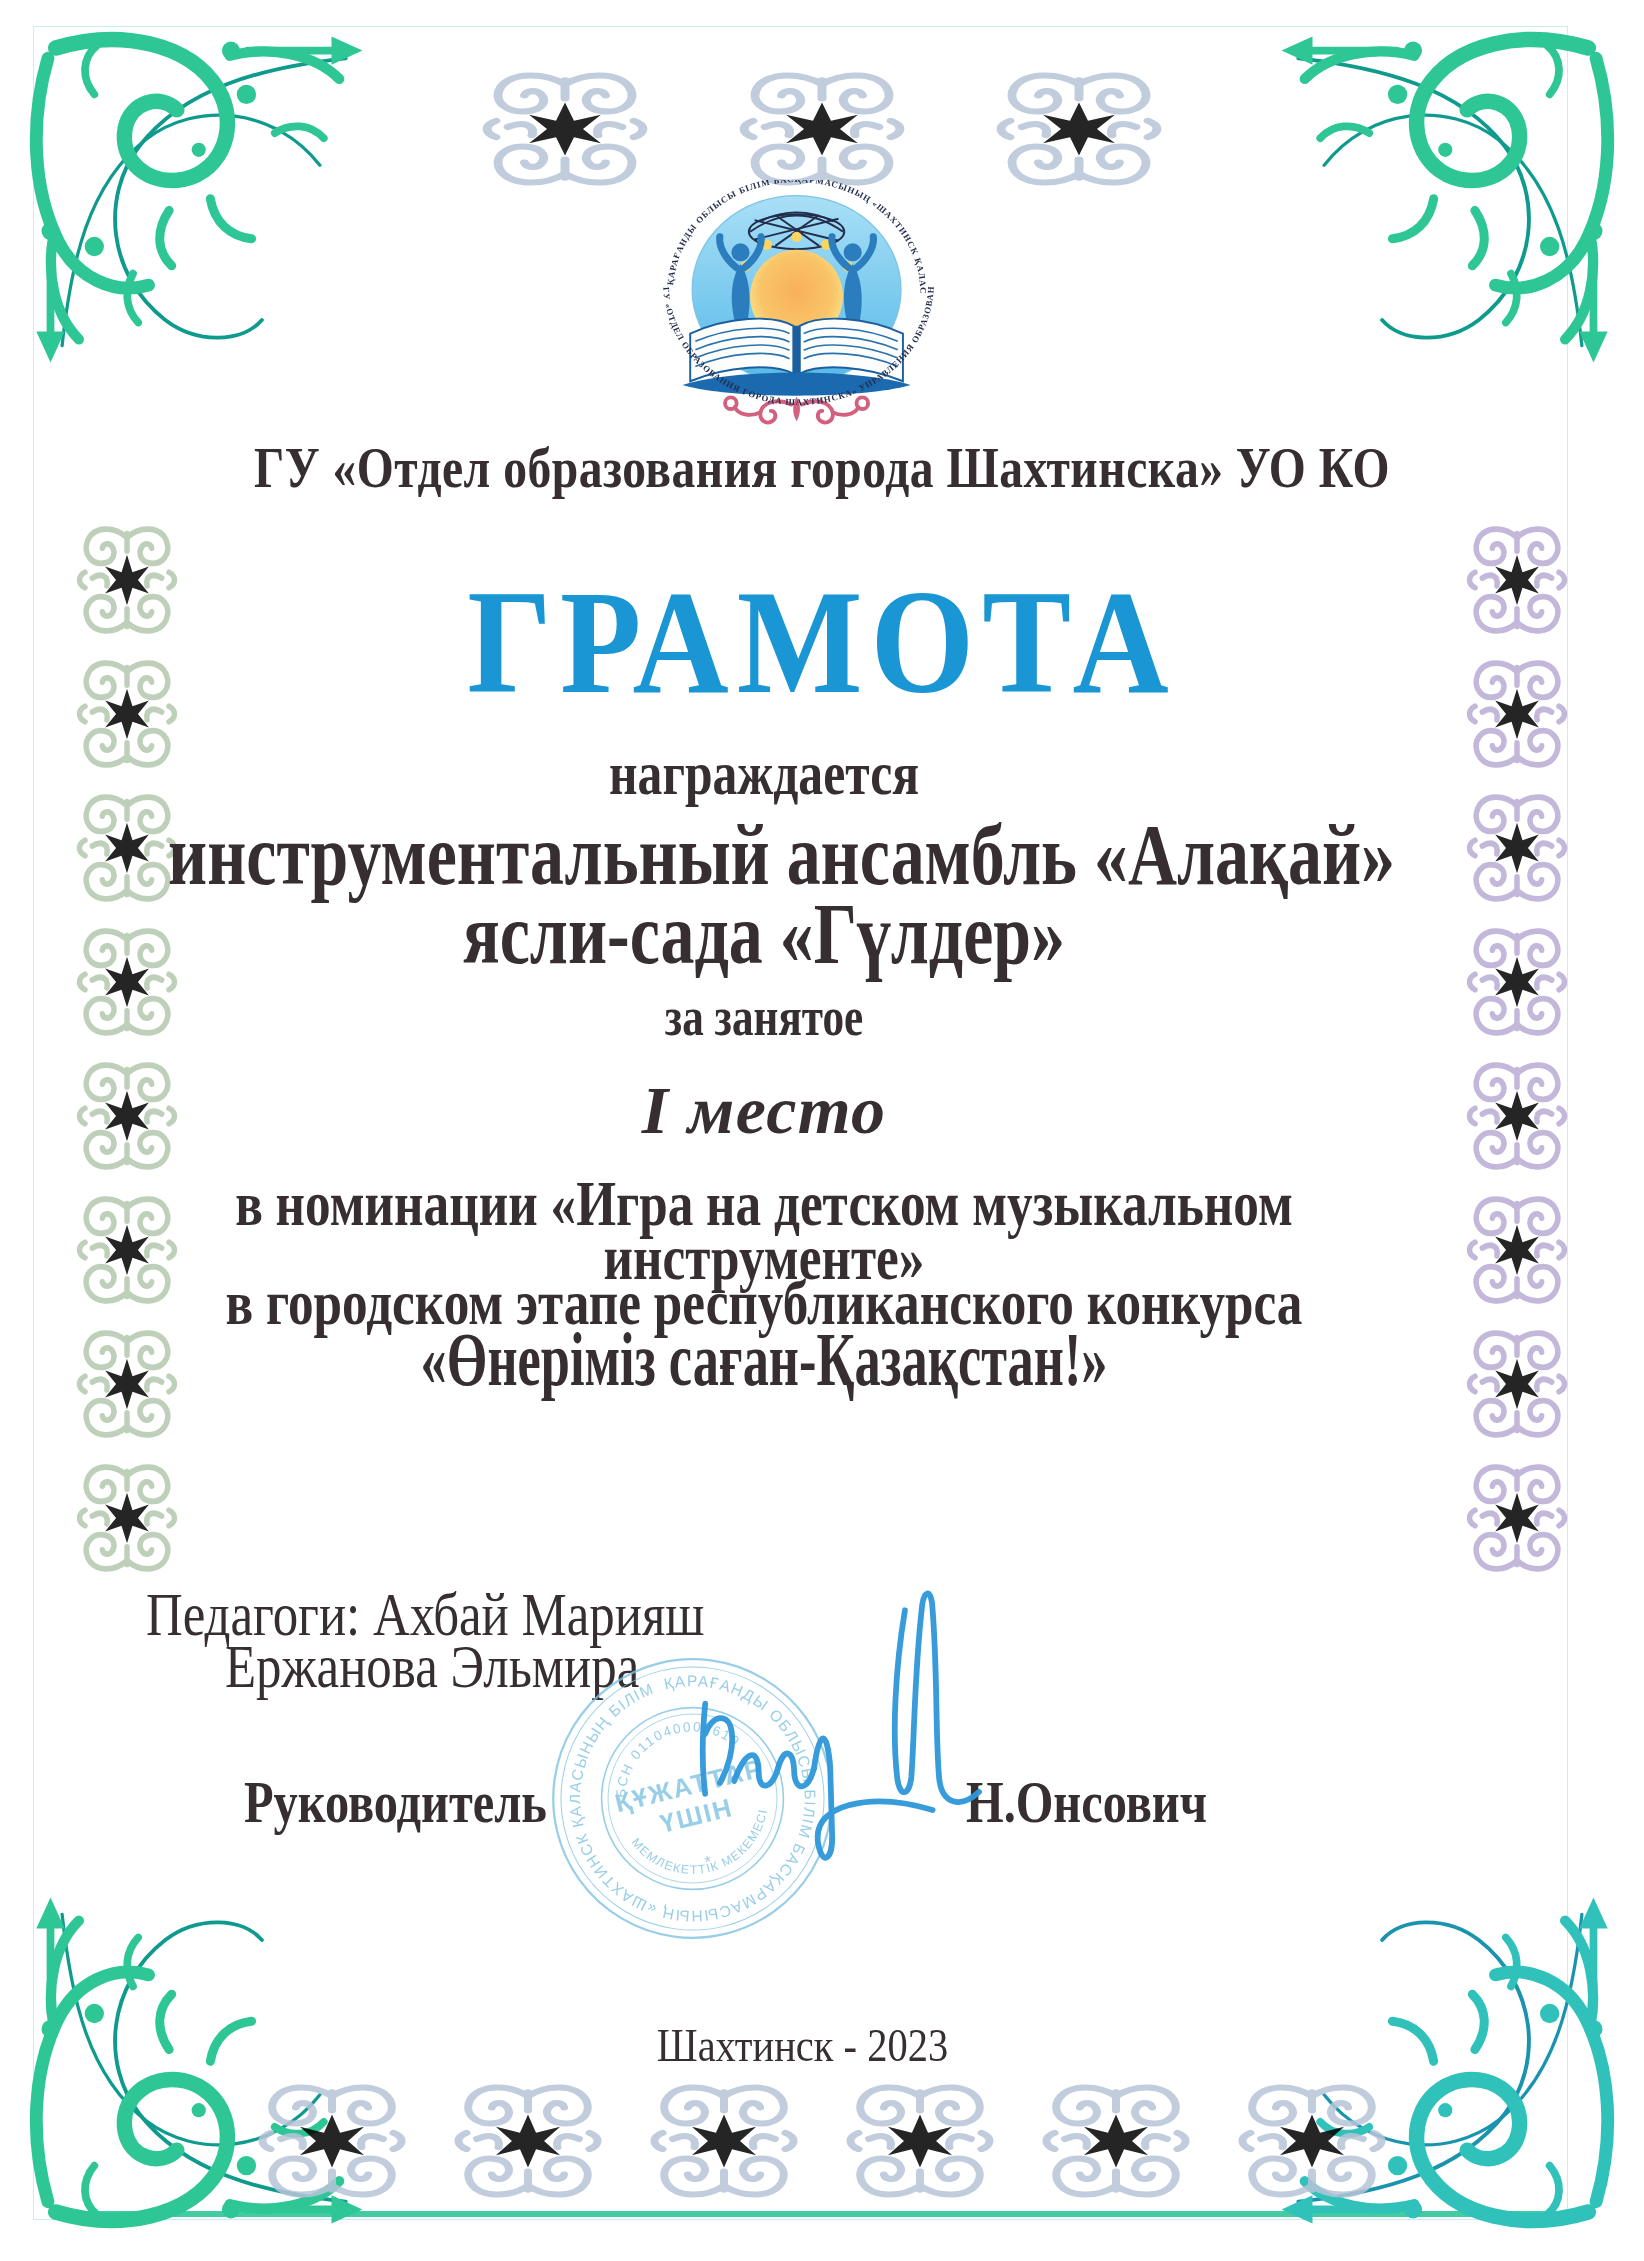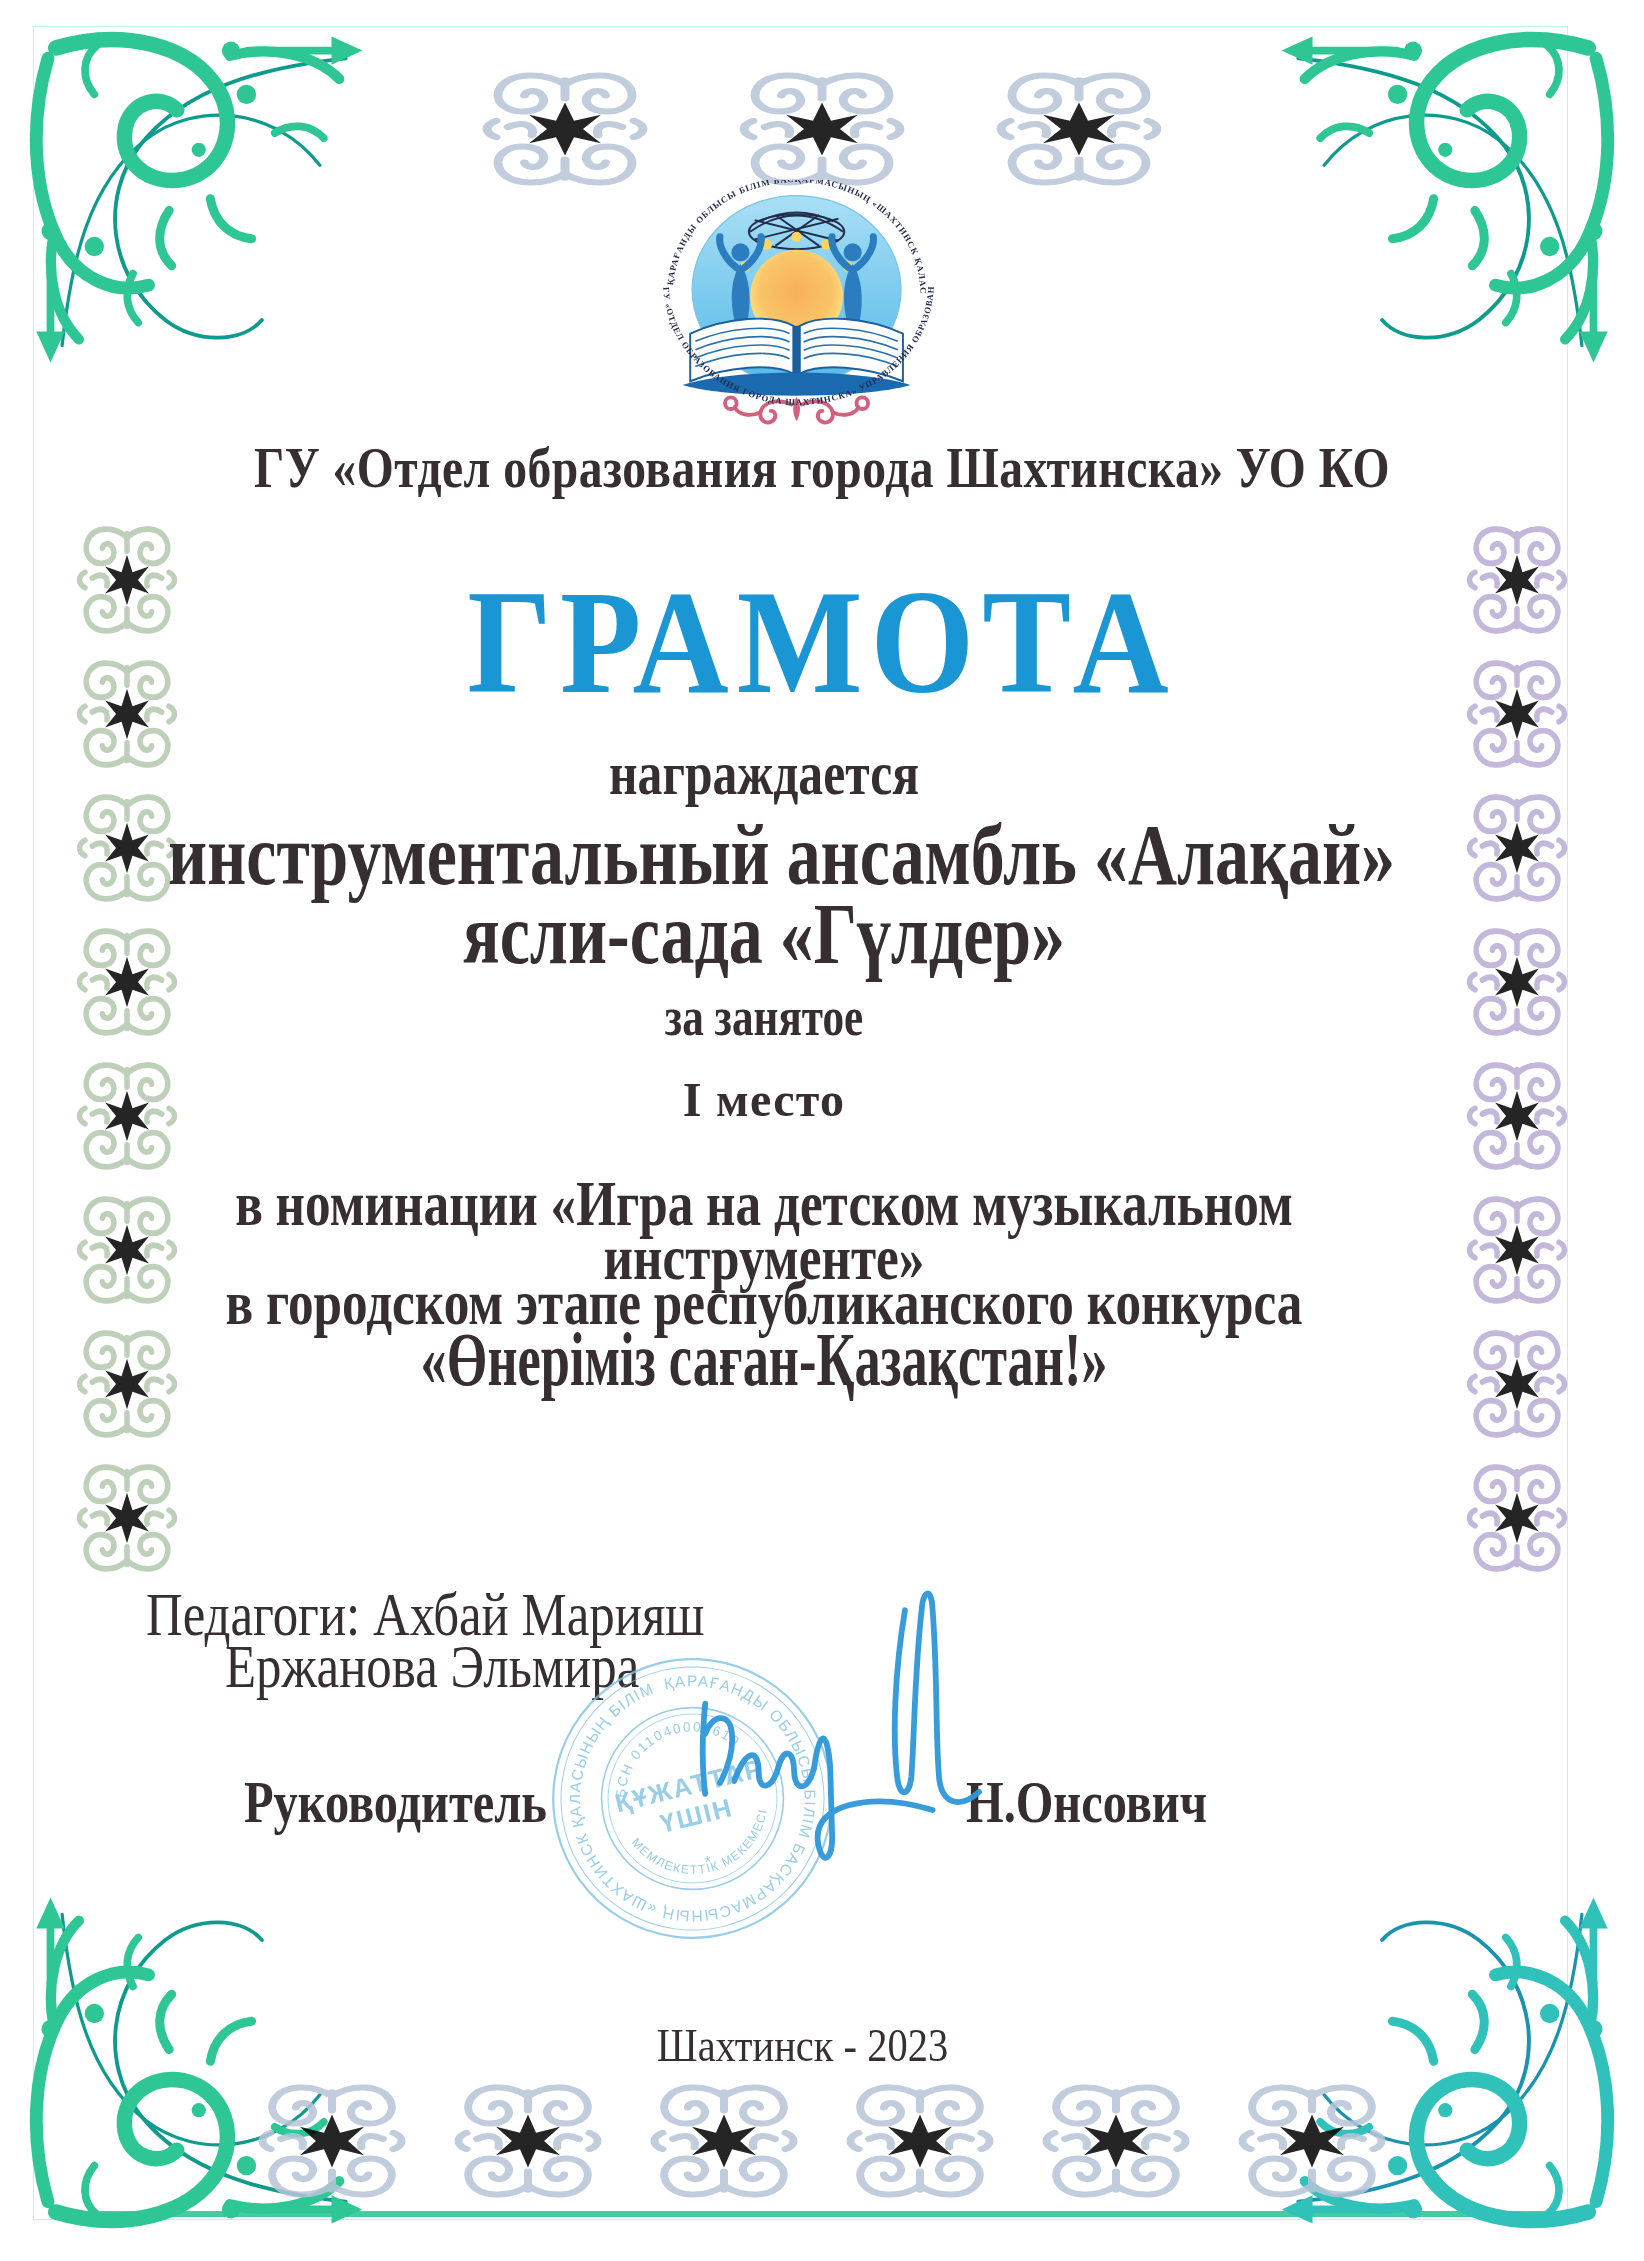--- a/index.html
+++ b/index.html
@@ -47,21 +47,21 @@
   .cond68{transform:scaleX(.68);}
   .b{font-weight:bold;}
 
   .org{top:438px; font-size:58px; font-weight:600; letter-spacing:0.6px;}
   .title{top:566px; font-size:148px; color:var(--title-blue); font-weight:bold;
          letter-spacing:9px; transform:scaleX(.9);}
   .awarded{top:741px; font-size:62px;}
   .recip1{top:810px; font-size:87px;}
   .recip2{top:889px; font-size:87px;}
   .forlbl{top:989px; font-size:54px;}
-  .place{top:1075px; font-size:48px; letter-spacing:1.3px; transform:none;}
+  .place{top:1075px; font-size:68px; letter-spacing:1.3px; transform:none;font-style:italic;}
   .nom1{top:1171px; font-size:64px;}
   .nom2{top:1225px; font-size:64px;}
   .stage{top:1270px; font-size:64px;}
   .contest{top:1319px; font-size:77px;}
 
   .leftline{position:absolute; line-height:1.05; white-space:nowrap; transform-origin:0 50%;}
   .teach1{left:146px; top:1582px; font-size:62px; transform:scaleX(.82);}
   .teach2{left:225px; top:1634px; font-size:62px; transform:scaleX(.82);}
   .role{left:244px; top:1772px; font-size:59px; font-weight:bold; transform:scaleX(.82);}
   .signer{left:966px; top:1772px; font-size:59px; font-weight:bold; transform:scaleX(.82);}

